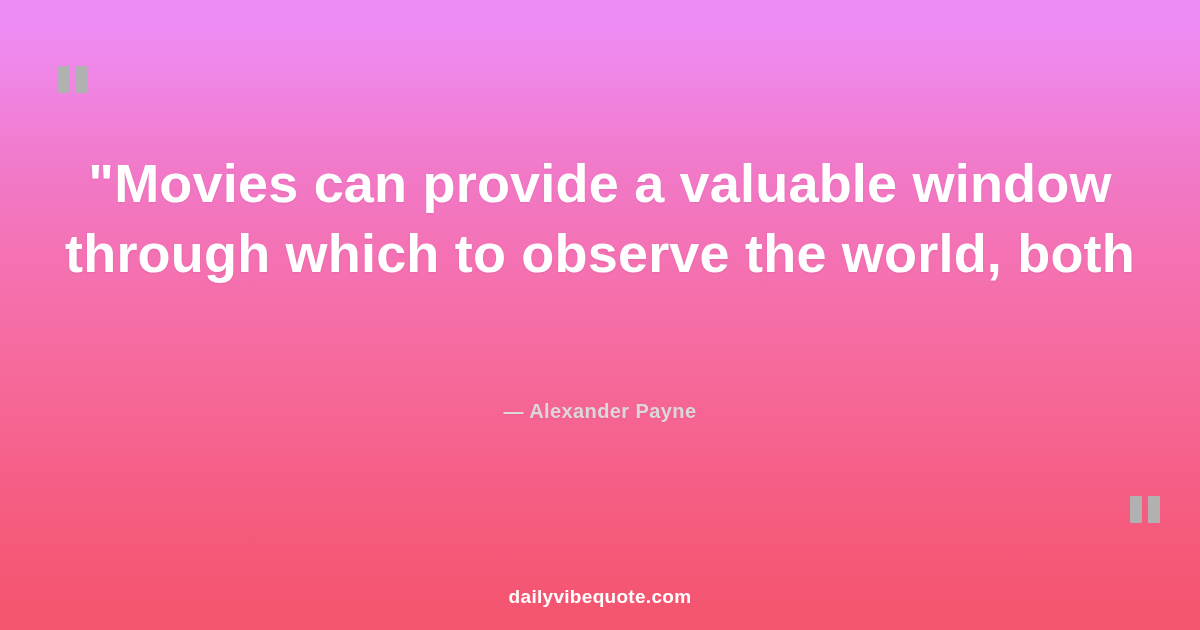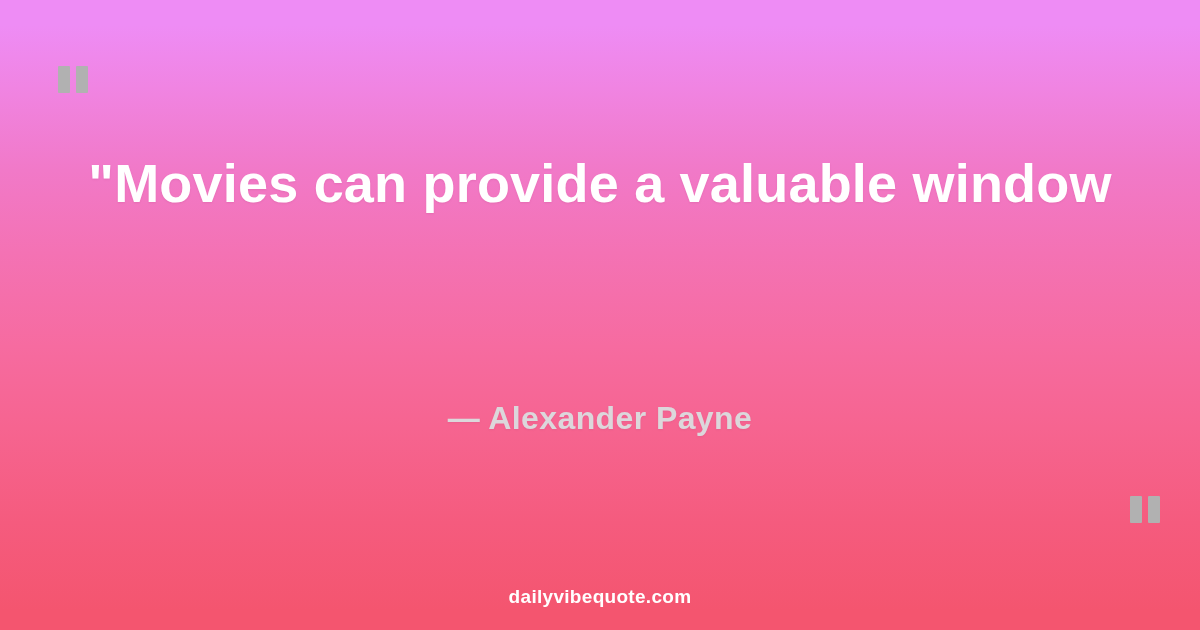--- a/index.html
+++ b/index.html
@@ -75,21 +75,21 @@
     text-shadow: 0 1px 2px rgba(180, 60, 120, 0.18);
   }
 
   
   #attribution {
     position: absolute;
     top: 400px;
     left: 0;
     width: 1200px;
     text-align: center;
-    font-size: 32px;
+    font-size: 20px;
     font-weight: bold;
     color: #DCD7DB;
     letter-spacing: 0.4px;
     white-space: nowrap;
     text-shadow: 0 1px 2px rgba(180, 60, 120, 0.15);
   }
 
   
   #footer {
     position: absolute;
@@ -108,20 +108,21 @@
 
 <div id="quote-card">
 
   <div id="quote-mark-open" class="quote-mark">
     <span class="bar"></span>
     <span class="bar"></span>
   </div>
 
   <div id="quote-body">
     <span class="quote-line">"Movies can provide a valuable window</span>
+    <span class="quote-line">through which to observe the world, both</span>
   </div>
 
   <div id="attribution">— Alexander Payne</div>
 
   <div id="quote-mark-close" class="quote-mark">
     <span class="bar"></span>
     <span class="bar"></span>
   </div>
 
   <div id="footer">dailyvibequote.com</div>

